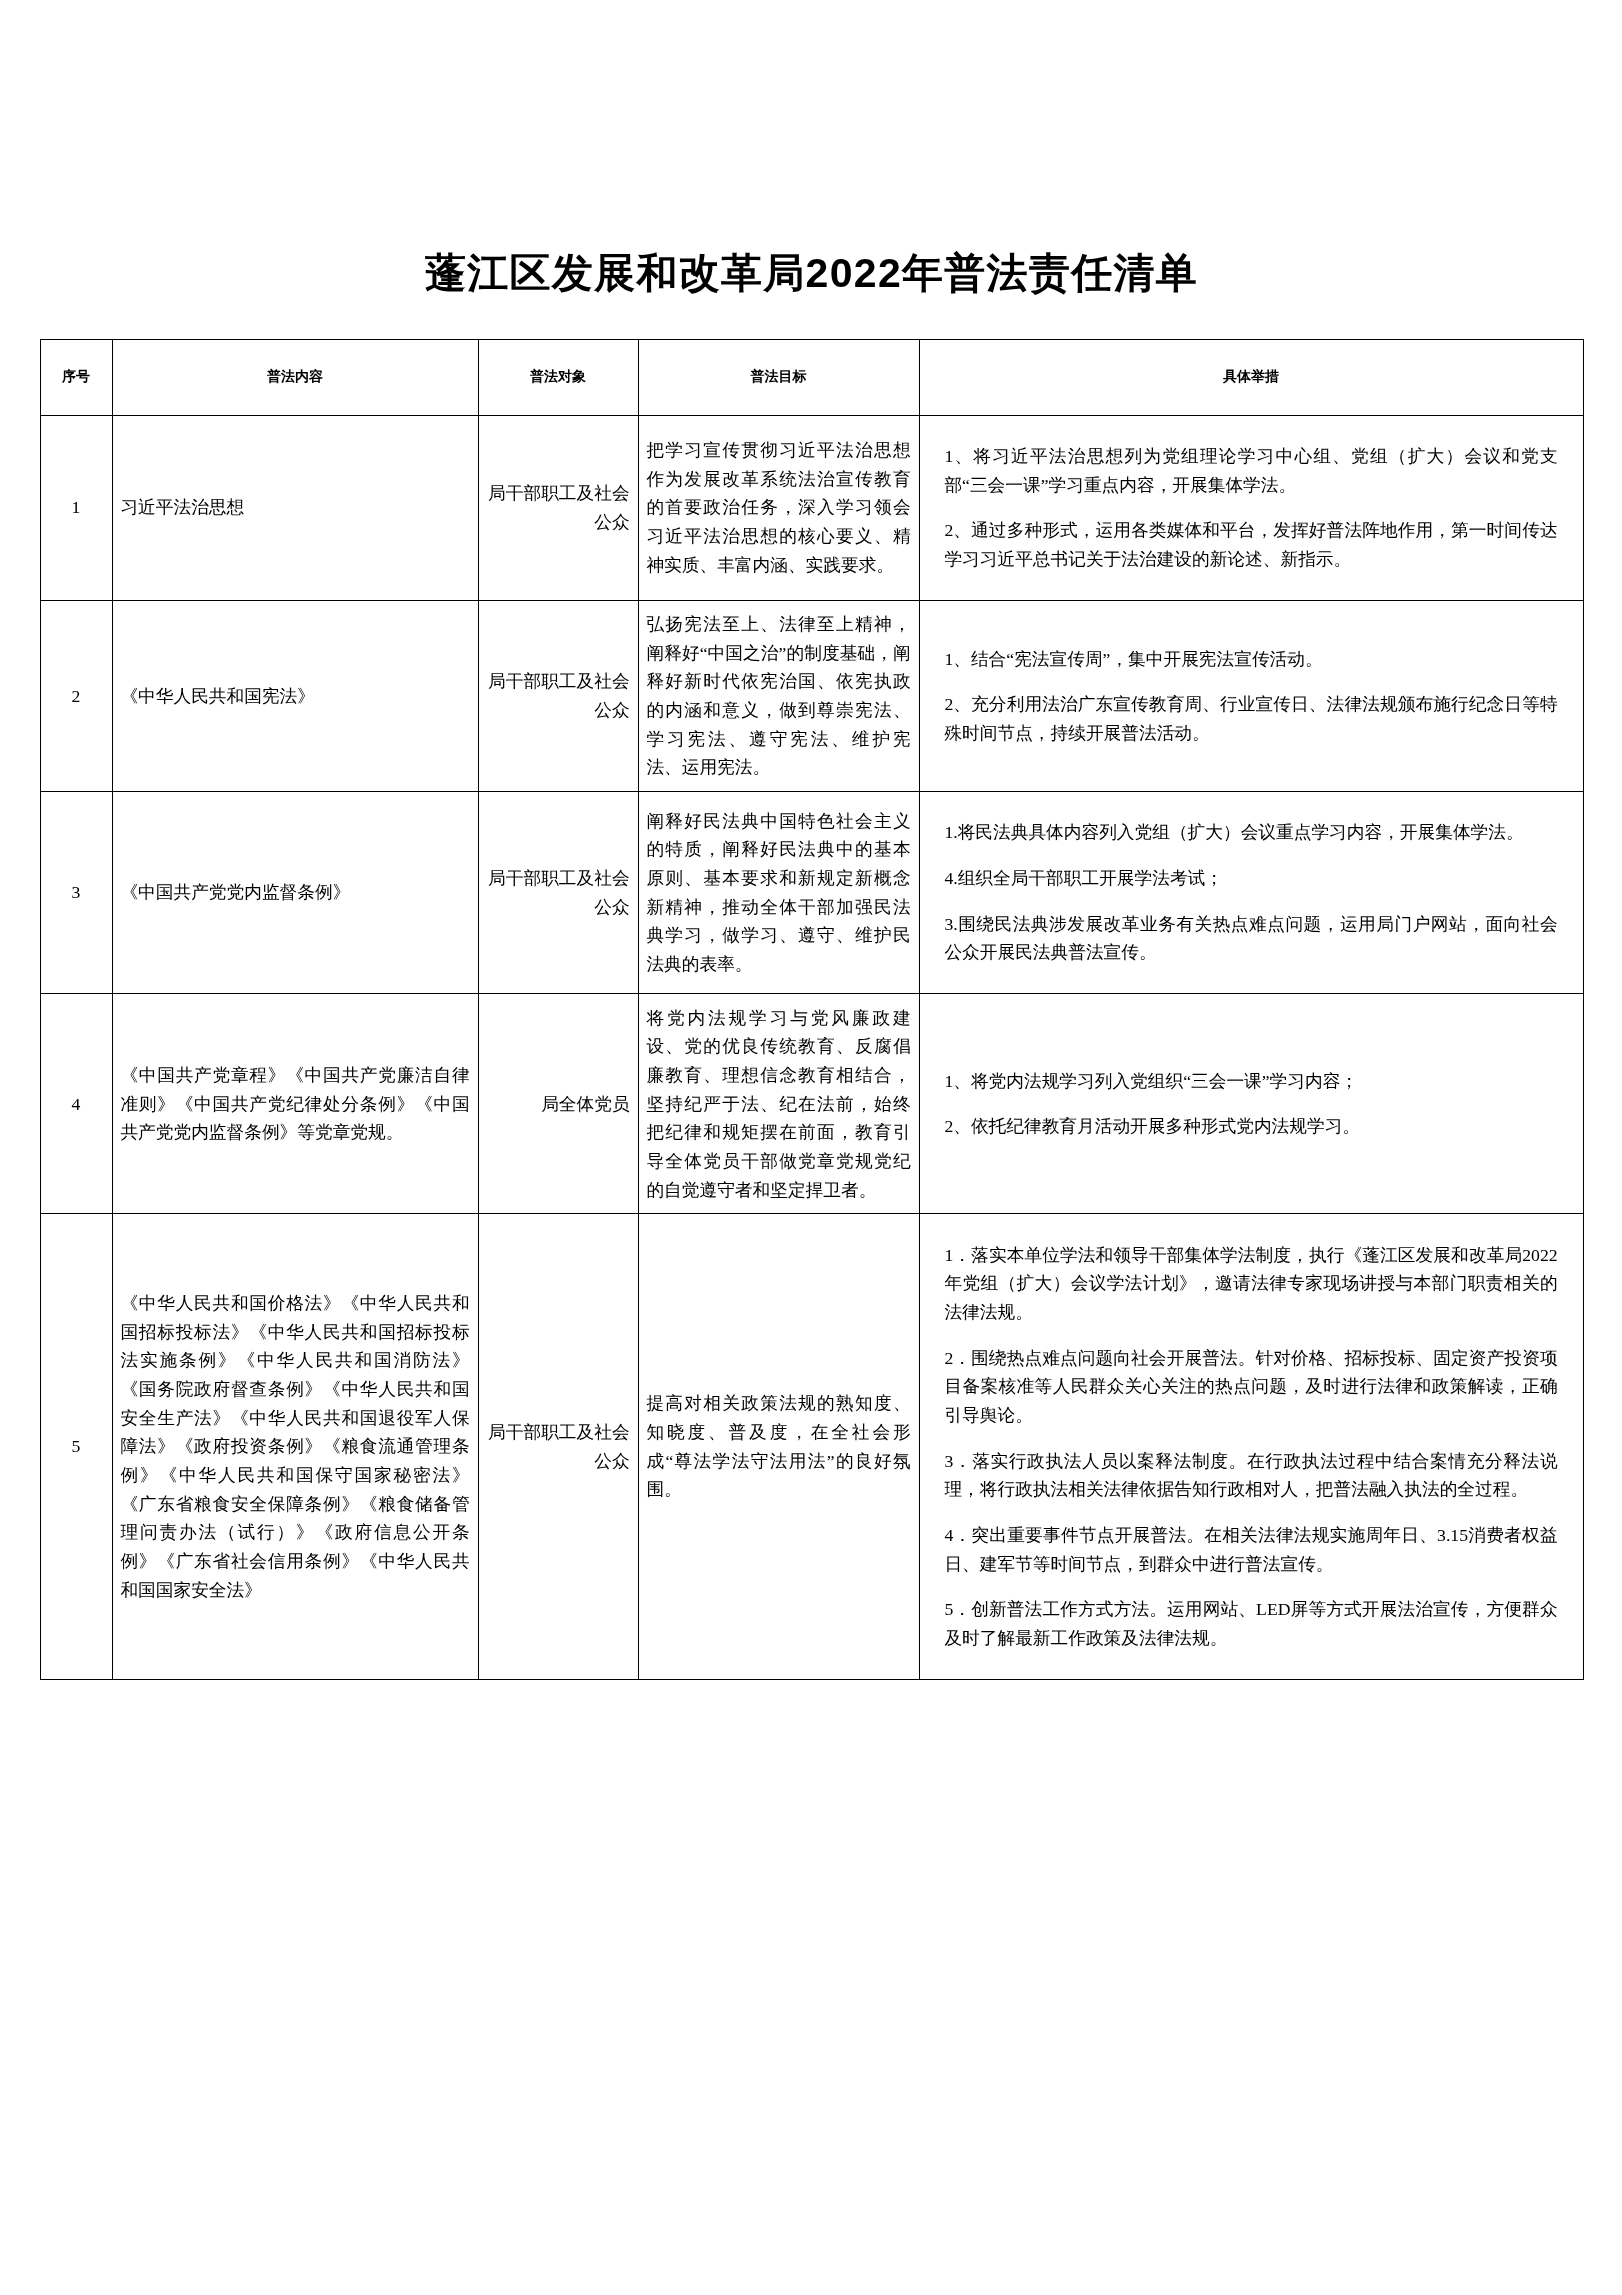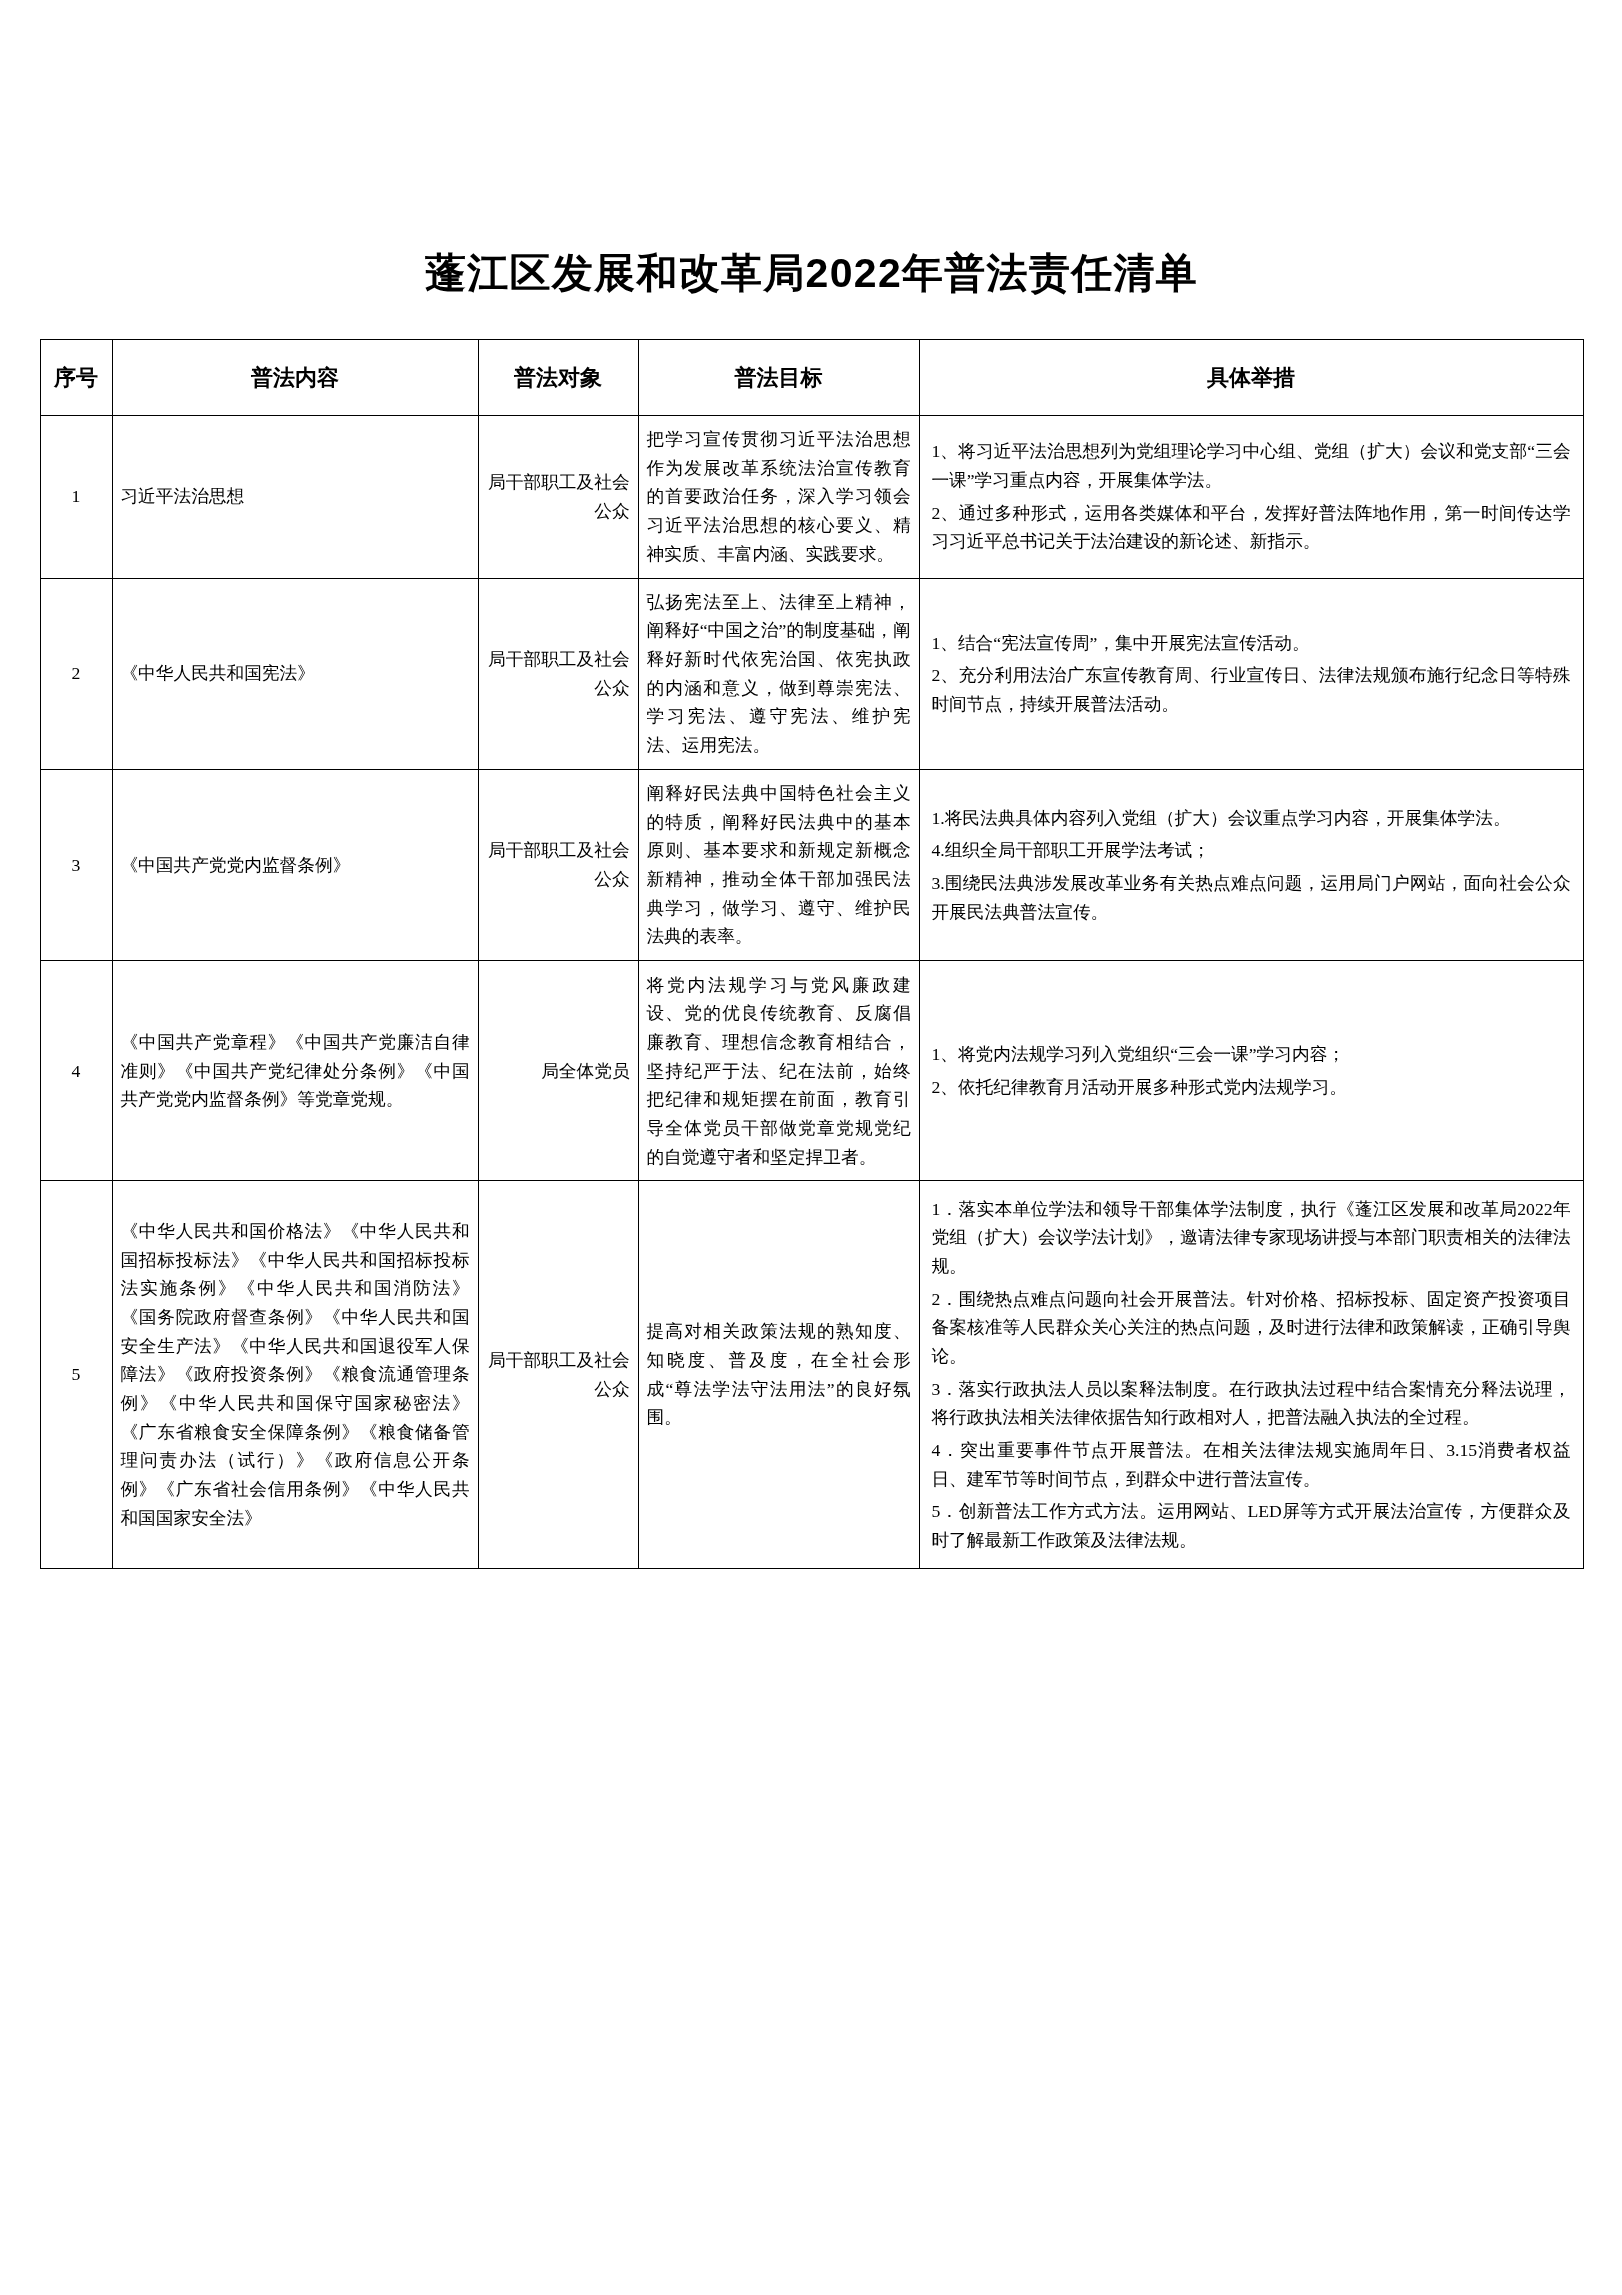--- a/index.html
+++ b/index.html
@@ -36,36 +36,36 @@
     vertical-align:middle;
     padding:9.2px 7.9px;
     font-size:17.7px;
     line-height:1.62;
   }
   table.plan thead th {
     text-align:center;
     font-weight:bold;
     height:51px;
     padding:11.8px 6.5px;
-    font-size:22px;
+    font-size:14px;
   }
   col.c-idx    { width:72px; }
   col.c-cont   { width:366px; }
   col.c-obj    { width:160px; }
   col.c-goal   { width:281px; }
   col.c-meas   { width:664px; }
 
   td.idx  { text-align:center; font-size:19px; }
   td.cont { text-align:justify; text-justify:inter-ideograph; }
   td.obj  { text-align:right; }
   td.goal { text-align:justify; text-justify:inter-ideograph; }
   td.meas { text-align:justify; text-justify:inter-ideograph; vertical-align:top; padding-top:14.4px; }
   td.meas.mid { vertical-align:middle; }
 
-  .para { margin:4px; }
+  .para { margin:17px; }
   .para + .para { margin-top:0; }
 </style>
 </head>
 <body>
 
 <div class="page">
 
   <h1 class="doc-title">蓬江区发展和改革局2022年普法责任清单</h1>
 
   <table class="plan">

